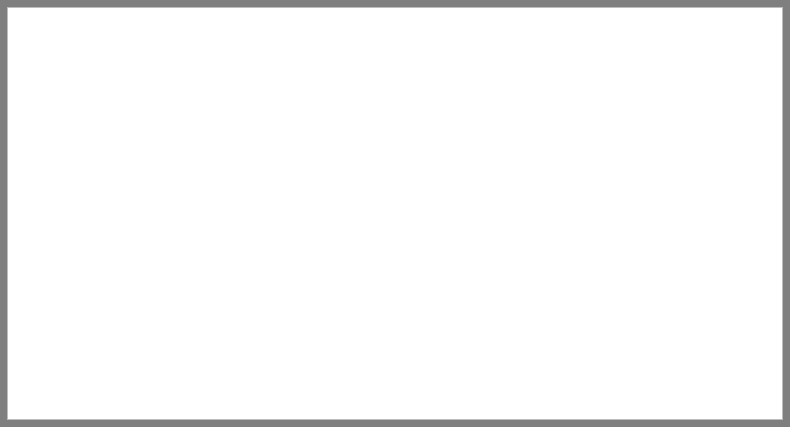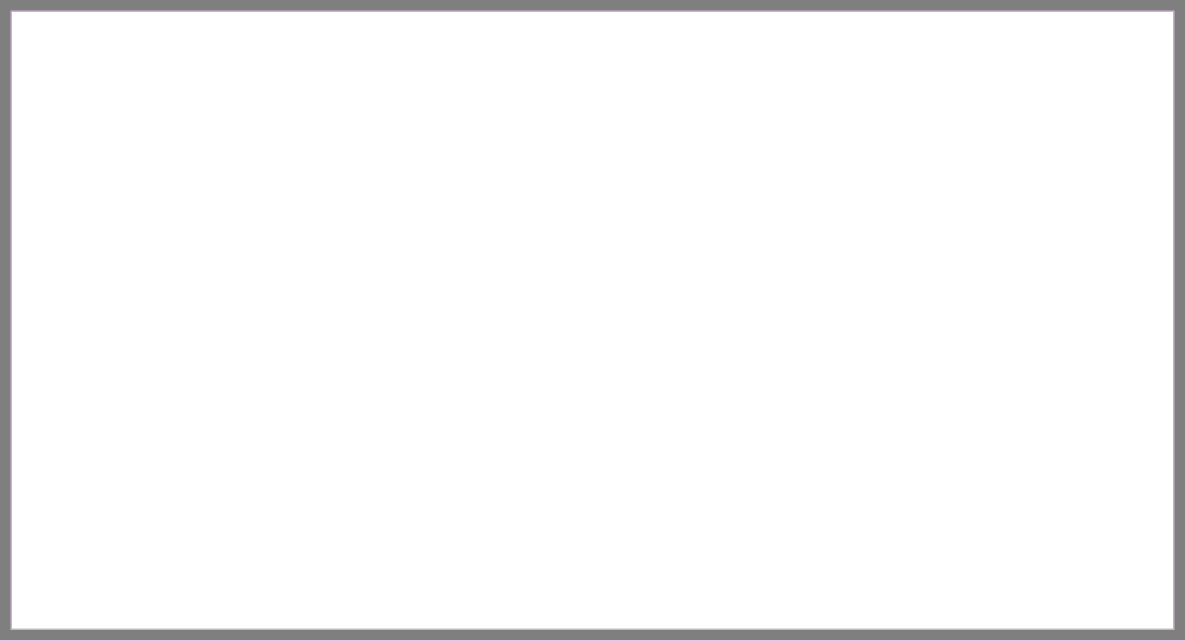--- a/index.html
+++ b/index.html
@@ -7,21 +7,21 @@
     padding: 0;
     background: #ffffff;
   }
   body {
     font-family: "Liberation Sans", sans-serif;
   }
   #figure {
     position: relative;
     width: 790px;
     height: 427px;
-    background: #d946ef;
+    background: #3b82f6;
     overflow: hidden;
   }
   #frame-border {
     position: absolute;
     left: 0;
     top: 0;
     width: 790px;
     height: 427px;
     box-sizing: border-box;
     border: 7px solid #7f7f7f;

